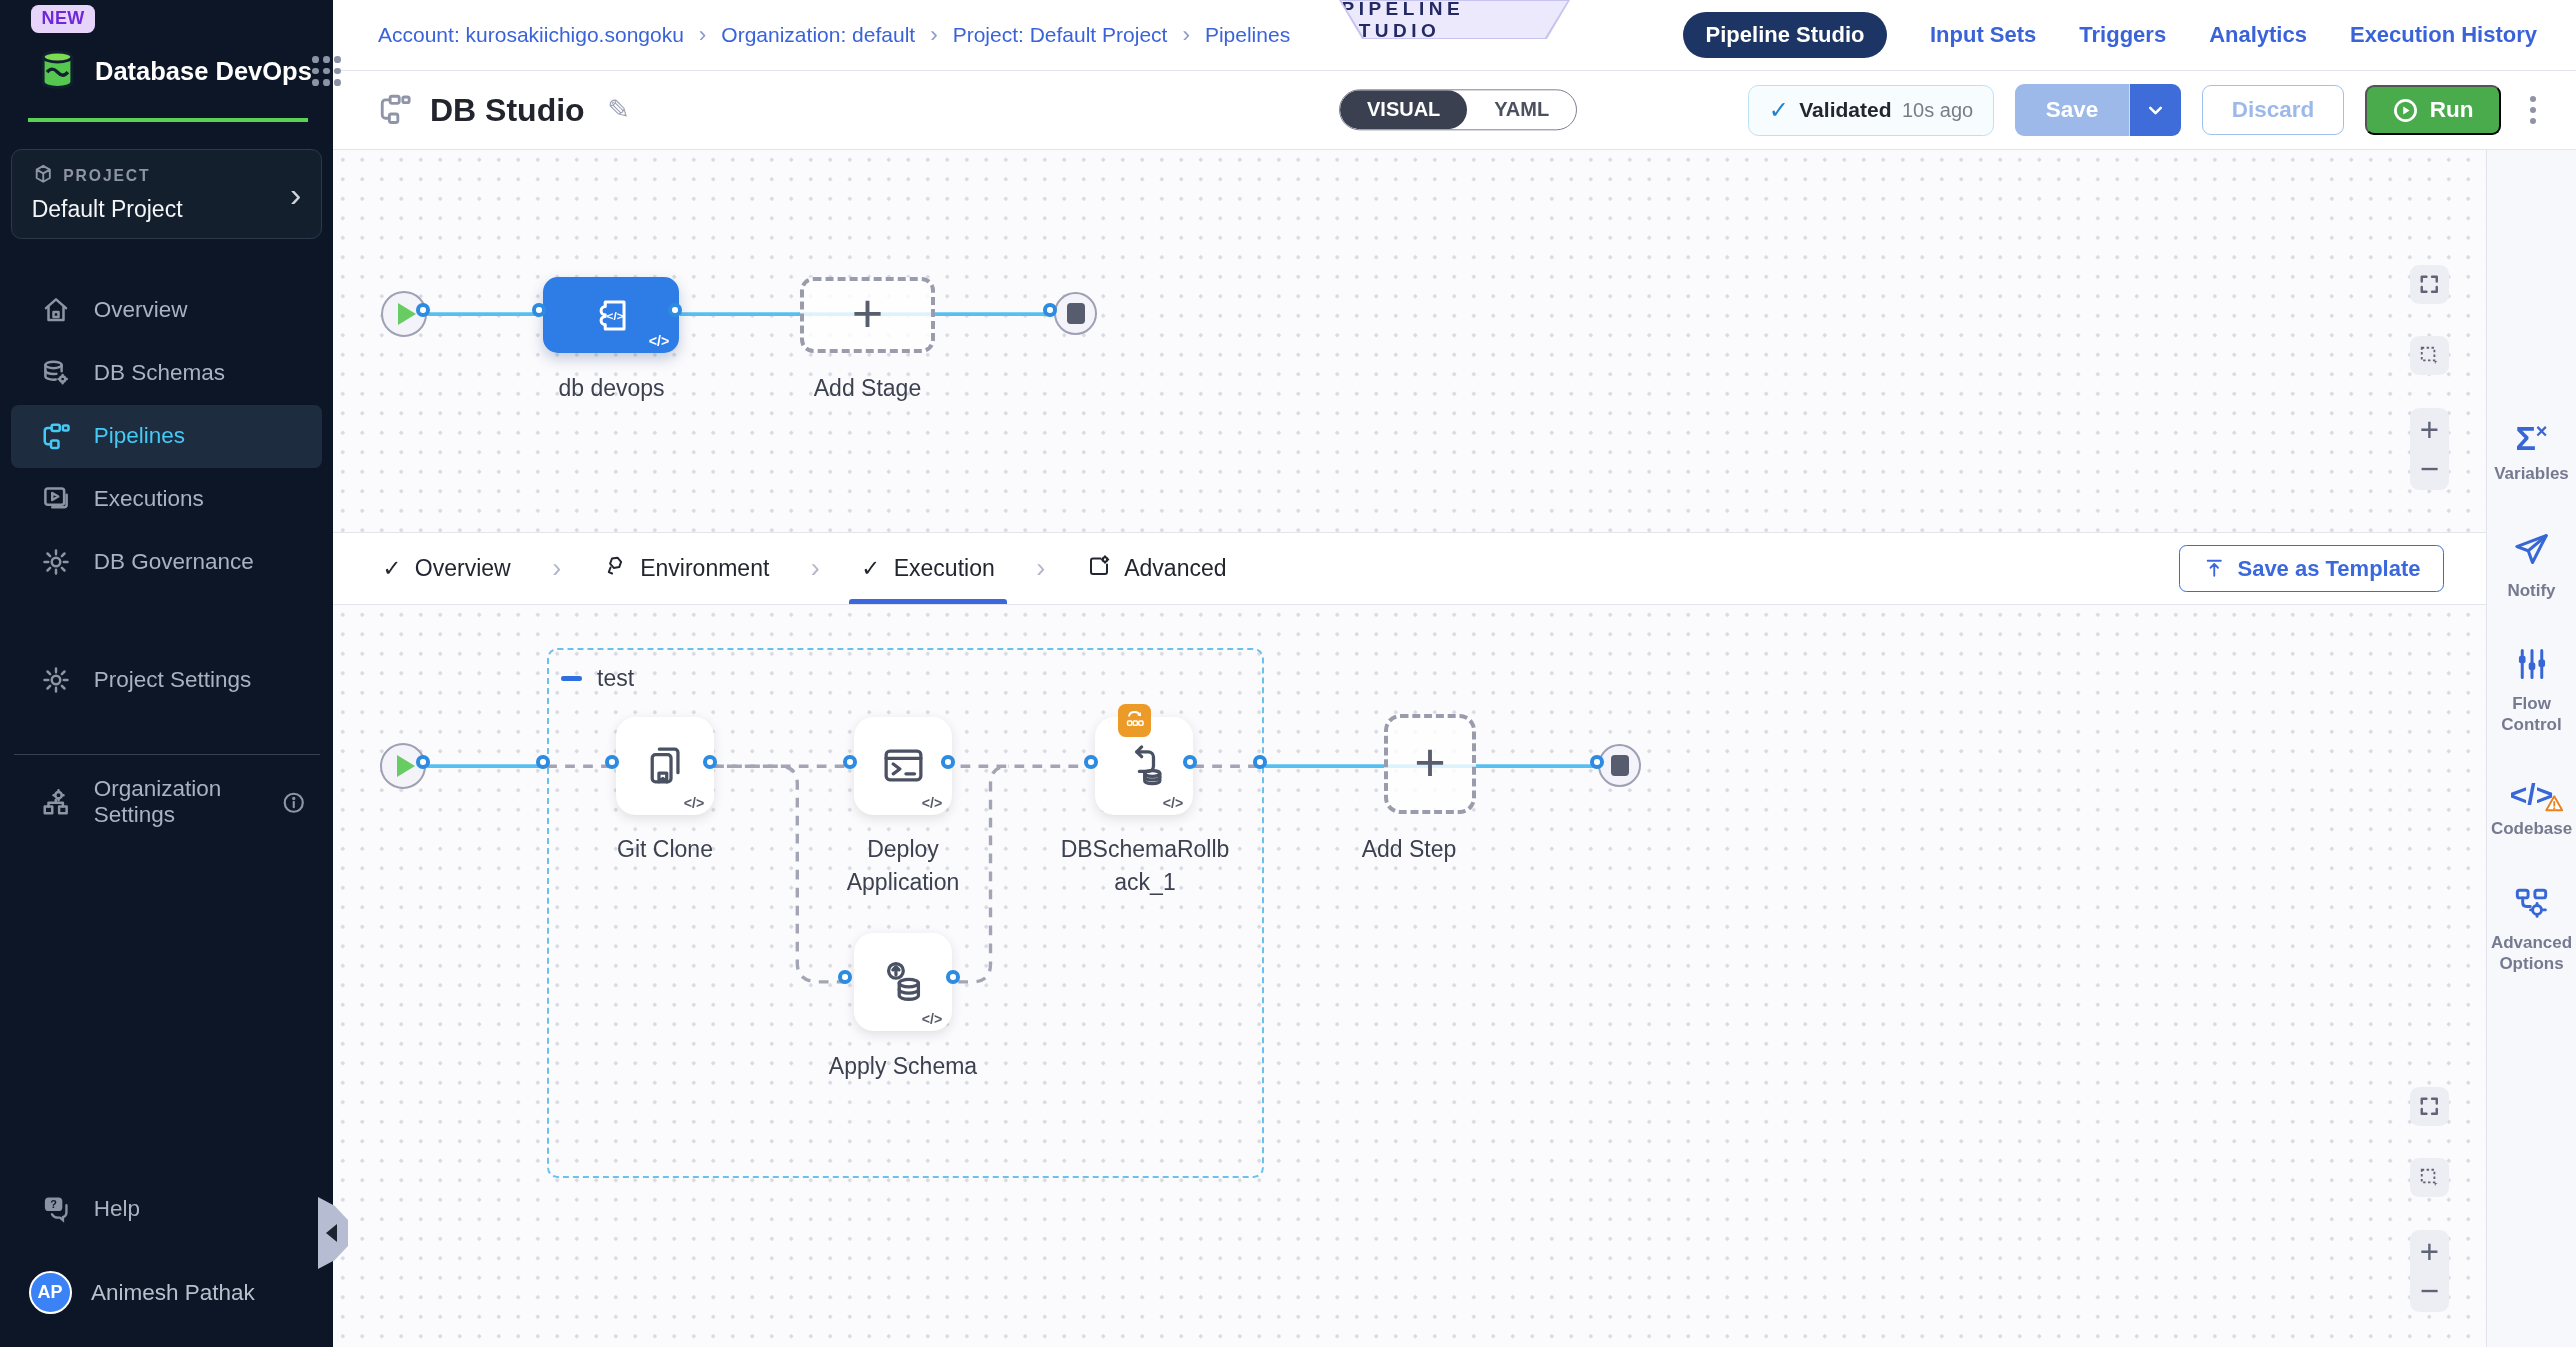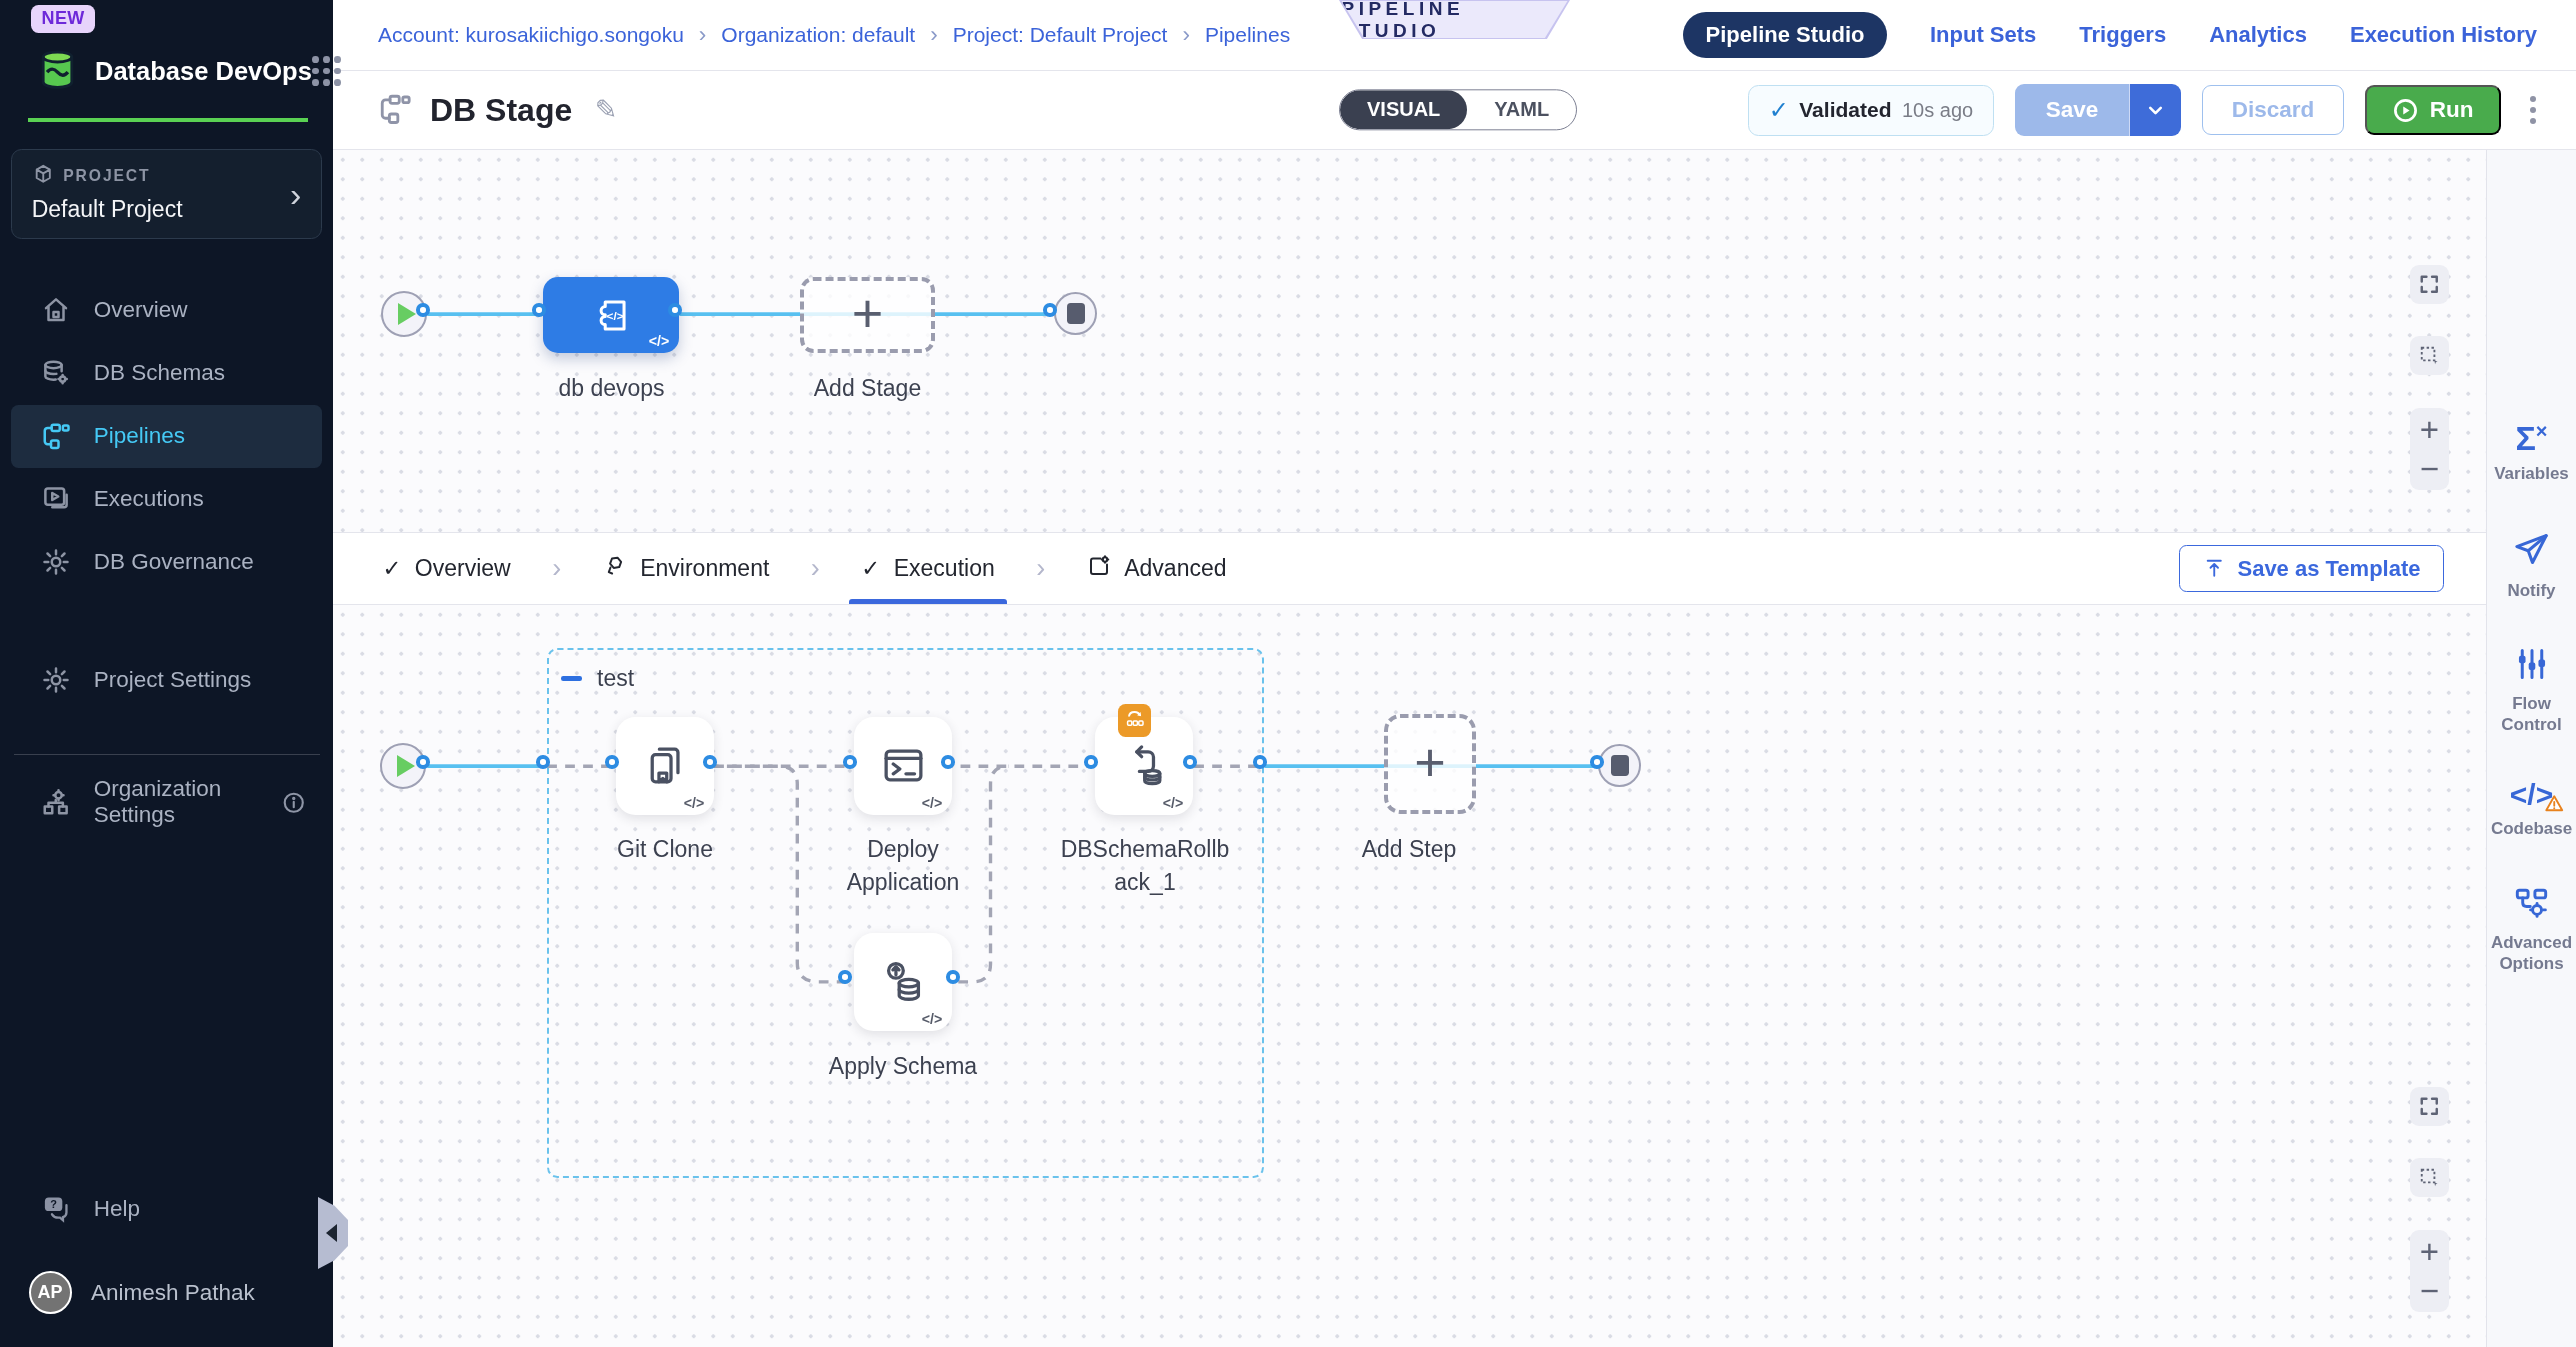--- a/index.html
+++ b/index.html
@@ -23,21 +23,21 @@
   .side-nav { margin-top:40px; display:flex; flex-direction:column; }
   .nav-item { display:flex; align-items:center; gap:21px; height:63px; padding:0 15px 0 28.5px; font-size:22.5px; color:#aab2c2; cursor:pointer; margin:0 11.2px; border-radius:7.5px; }
   .nav-item .nico { width:33px; display:flex; justify-content:center; color:#8d94a4; flex-shrink:0; }
   .nav-item.active { background:#1d2c3f; color:#45c9f5; }
   .nav-item.active .nico { color:#45c9f5; }
   .side-gap { height:55px; }
   .side-divider { height:0.7px; background:#39404e; margin:42px 13.5px 16.5px; }
   .info-ic { margin-left:auto; color:#8e95a6; display:flex; }
   .side-bottom { margin-top:auto; padding-bottom:34px; }
   .user-row { display:flex; align-items:center; gap:19.5px; padding:0 15px 0 28.5px; margin-top:31px; }
-  .avatar { width:43px; height:43px; border-radius:50%; background:#737373; border:2.2px solid #fff; color:#fff; font-weight:bold; font-size:18px; display:flex; align-items:center; justify-content:center; }
+  .avatar { width:43px; height:43px; border-radius:50%; background:#3b82f6; border:2.2px solid #fff; color:#fff; font-weight:bold; font-size:18px; display:flex; align-items:center; justify-content:center; }
   .user-name { font-size:22.5px; color:#b9c0cd; }
   .collapse-handle { position:absolute; left:318px; top:1197px; width:30px; height:72px; background:#b6bcd1; clip-path:polygon(0 0,55% 12%,100% 32%,100% 68%,55% 88%,0 100%); z-index:9; display:flex; align-items:center; justify-content:center; cursor:pointer; }
   .collapse-handle::after { content:""; border-top:9px solid transparent; border-bottom:9px solid transparent; border-right:11.2px solid #1c2430; margin-right:3px; }
 
   
   .main { flex:1; display:flex; flex-direction:column; height:1348px; min-width:0; }
   .topbar { height:71px; background:#fff; border-bottom:0.7px solid #e4e5ec; display:flex; align-items:center; padding:0 39px 0 45px; position:relative; flex-shrink:0; }
   .breadcrumb { display:flex; align-items:center; font-size:21px; }
   .breadcrumb a { color:#3b63d9; text-decoration:none; cursor:pointer; }
   .crumb-sep { color:#8a9ac9; margin:0 15px; font-size:22.5px; }
@@ -286,21 +286,21 @@
 
   <div class="titlebar">
     <span style="color:#8f94a8">
       <svg class="ic" viewBox="0 0 24 24" width="34" height="34">
           <rect x="8.5" y="3" width="6.5" height="5" rx="1.4"></rect>
           <rect x="17.5" y="3.5" width="4.5" height="4" rx="1.2"></rect>
           <rect x="8" y="15.5" width="6" height="6" rx="1.4"></rect>
           <path d="M8.5 5.5H5.3A2.3 2.3 0 0 0 3 7.8v8.4a2.3 2.3 0 0 0 2.3 2.3H8"></path>
         </svg>
     </span>
-    <h1 class="pipe-title">DB Stage</h1>
+    <h1 class="pipe-title">DB Studio</h1>
     <span class="pencil">✎</span>
 
     <div class="mode-toggle">
       <span class="seg on">VISUAL</span>
       <span class="seg">YAML</span>
     </div>
 
     <div class="title-actions">
       <div class="chip">
         <span class="chk">✓</span>

